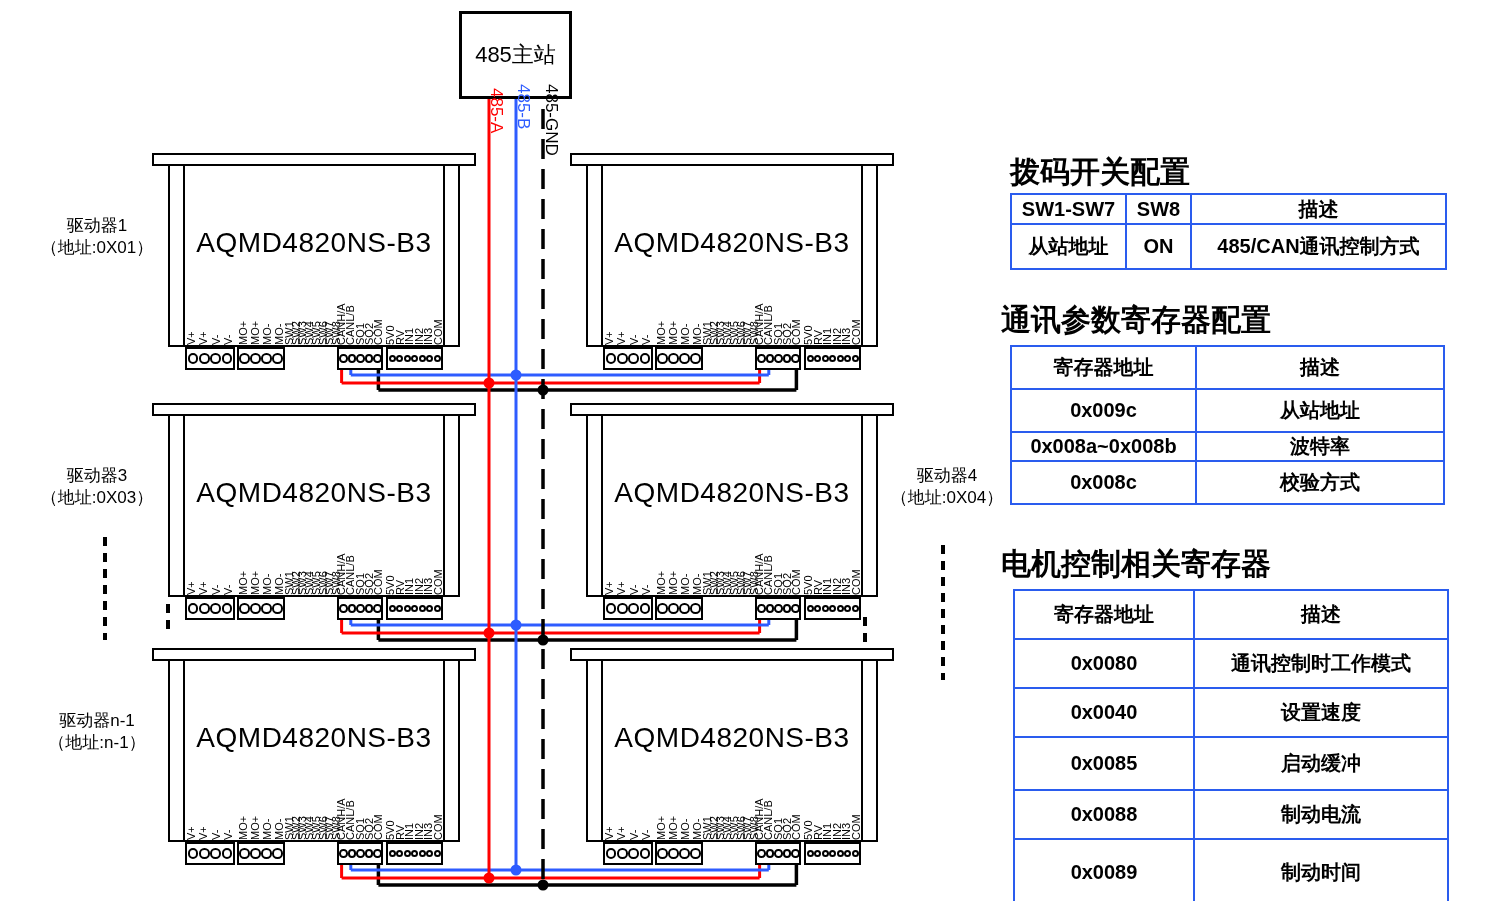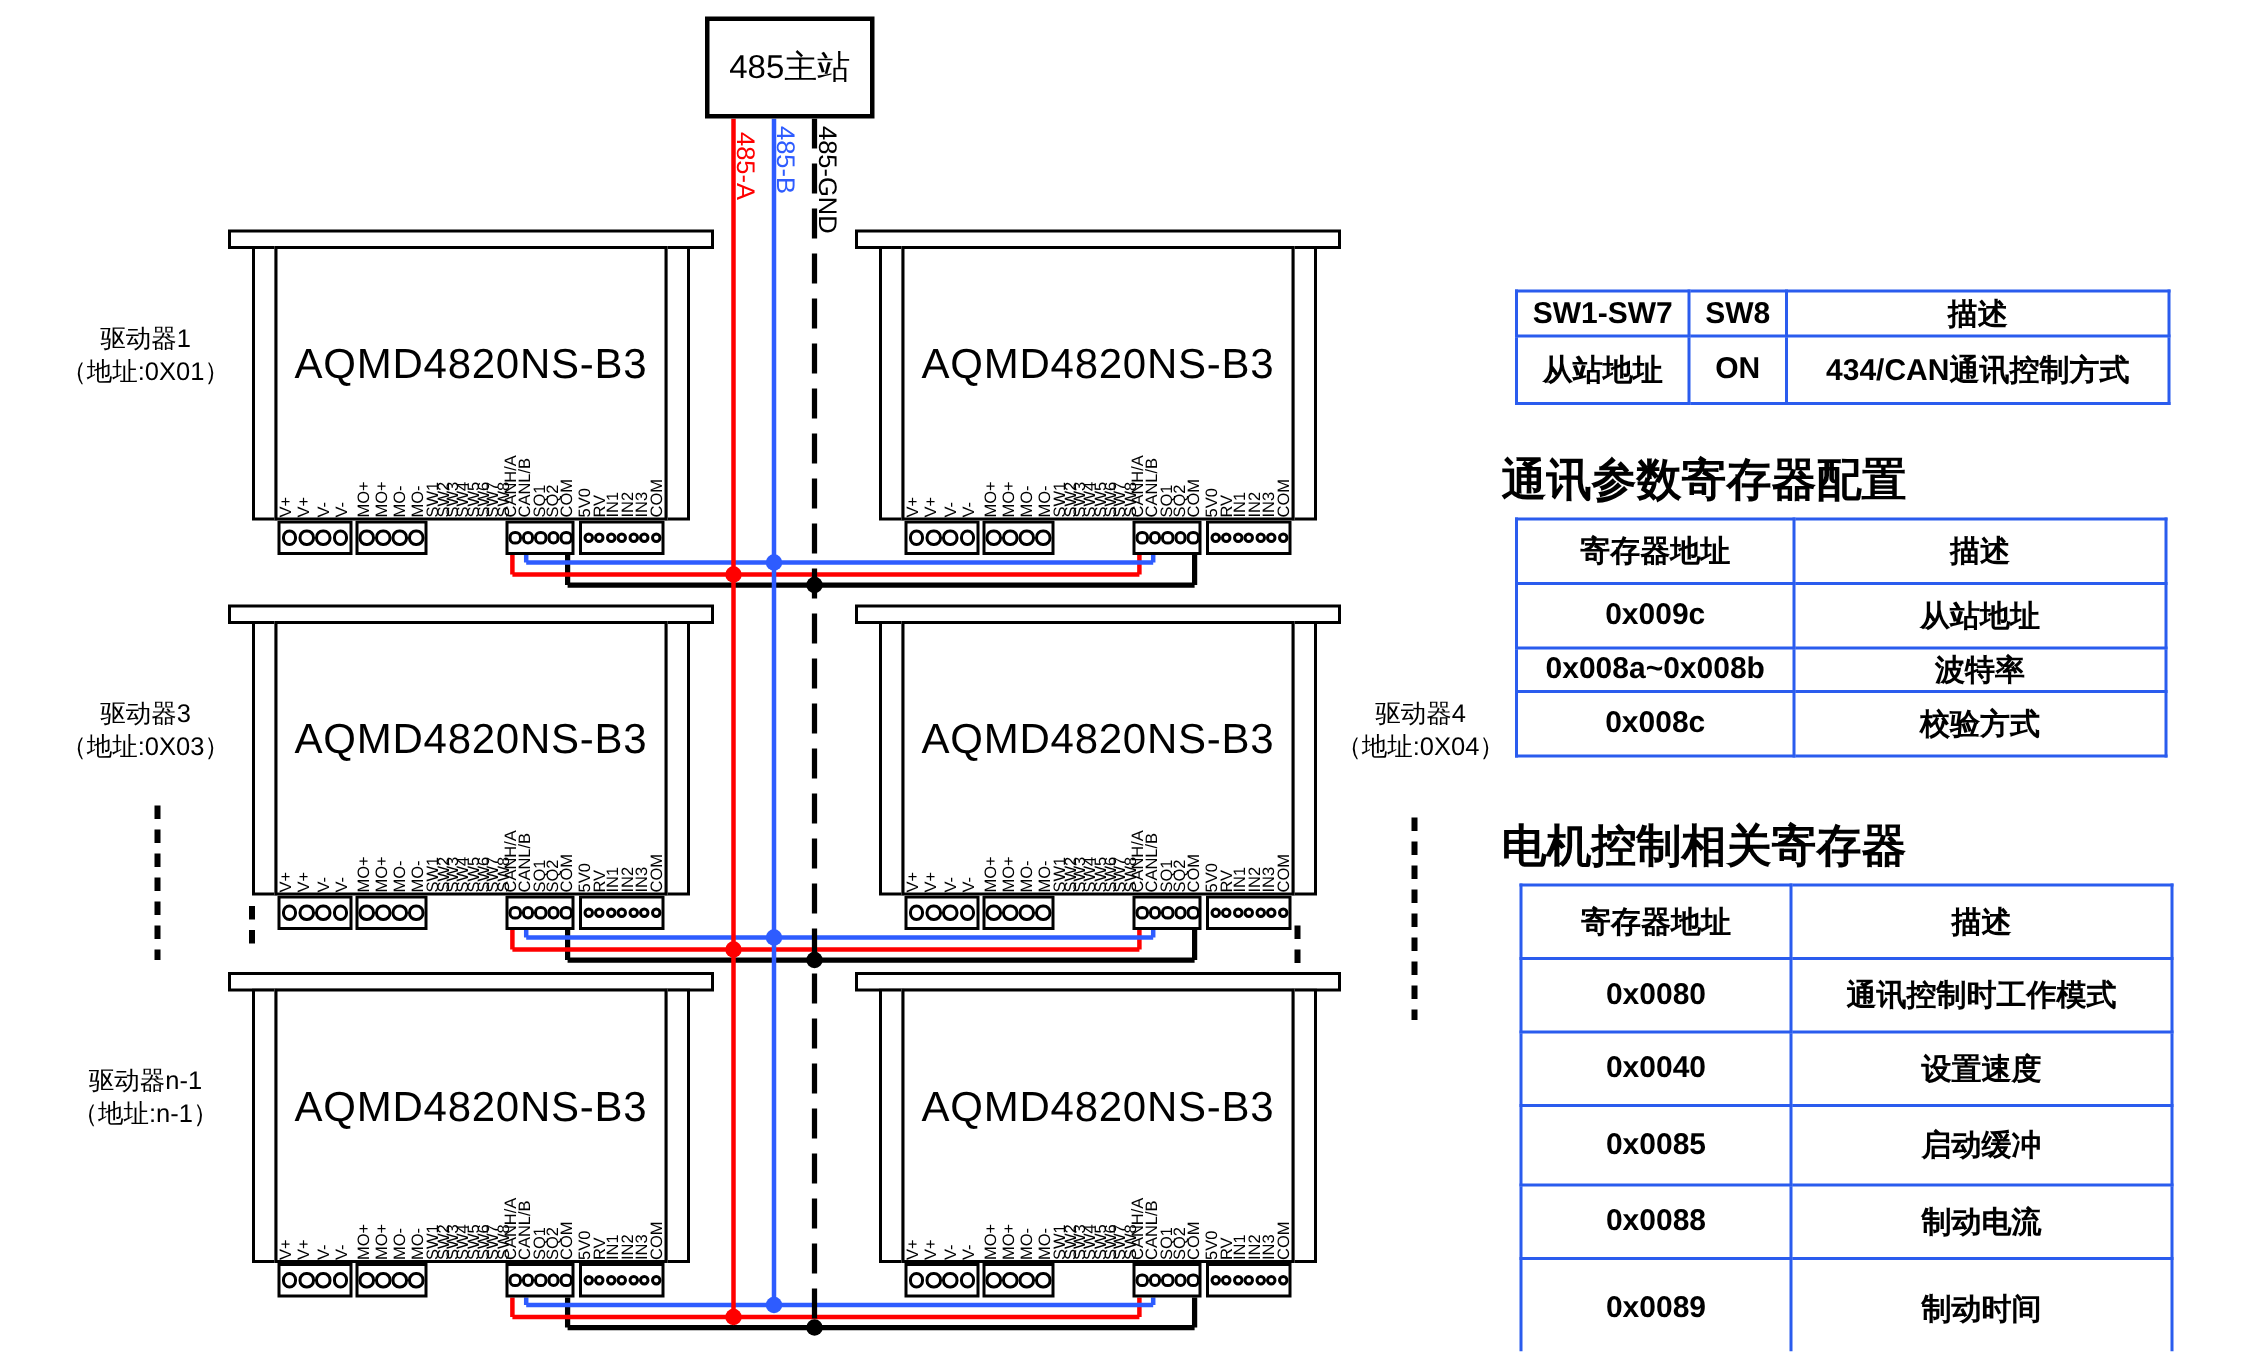--- a/index.html
+++ b/index.html
@@ -72,21 +72,21 @@
       <circle cx="543" cy="640" r="5.5" fill="#000000"></circle>
       <circle cx="516" cy="870" r="5.5" fill="#2e5cff"></circle>
       <circle cx="489" cy="878" r="5.5" fill="#ff0000"></circle>
       <circle cx="543" cy="885" r="5.5" fill="#000000"></circle>
       <line x1="105" y1="537" x2="105" y2="640" stroke="#000000" stroke-width="4" stroke-dasharray="9 7"></line>
       <line x1="168" y1="604" x2="168" y2="634" stroke="#000000" stroke-width="4" stroke-dasharray="9 7"></line>
       <line x1="865" y1="617" x2="865" y2="648" stroke="#000000" stroke-width="4" stroke-dasharray="9 7"></line>
       <line x1="943" y1="545" x2="943" y2="680" stroke="#000000" stroke-width="4" stroke-dasharray="9 7"></line>
     </svg>
 
-  <div class="master-box abs" style="left:470px;top:11px;width:113px;height:68px;">
+  <div class="master-box abs" style="left:459px;top:11px;width:113px;height:88px;">
     <span>485主站</span>
   </div>
 
   <div class="wire-label" id="wl-a" style="left: 505px; top: 88px; color: rgb(255, 0, 0);">485-A</div>
   <div class="wire-label" id="wl-b" style="left: 532px; top: 84px; color: rgb(46, 92, 255);">485-B</div>
   <div class="wire-label" id="wl-gnd" style="left: 560px; top: 84px; color: rgb(0, 0, 0);">485-GND</div>
 <div class="driver" style="left:152px;top:153px;">
       <div class="dflange"></div>
       <div class="dcol" style="left:16px;"></div>
       <div class="dcol" style="left:291px;"></div>
@@ -473,36 +473,37 @@
       <div class="tblock" style="left:234px;width:57px;">
         <span class="tcirc" style="width:7px;height:7px;"></span>
         <span class="tcirc" style="width:7px;height:7px;"></span>
         <span class="tcirc" style="width:7px;height:7px;"></span>
         <span class="tcirc" style="width:7px;height:7px;"></span>
         <span class="tcirc" style="width:7px;height:7px;"></span>
         <span class="tcirc" style="width:7px;height:7px;"></span>
         <span class="tcirc" style="width:7px;height:7px;"></span>
       </div>
     </div>
+    <div class="sec-title" style="left:1010px;top:152px;">拨码开关配置</div>
     <table class="cfg" style="left:1010px;top:193px;">
       <colgroup>
         <col style="width:115px">
         <col style="width:65px">
         <col style="width:255px">
       </colgroup>
       <tbody>
         <tr style="height:30px">
           <th>SW1-SW7</th>
           <th>SW8</th>
           <th>描述</th>
         </tr>
         <tr style="height:45px">
           <td>从站地址</td>
           <td>ON</td>
-          <td>434/CAN通讯控制方式</td>
+          <td>485/CAN通讯控制方式</td>
         </tr>
       </tbody>
     </table>
     <div class="sec-title" style="left:1001px;top:300px;">通讯参数寄存器配置</div>
     <table class="cfg" style="left:1010px;top:345px;">
       <colgroup>
         <col style="width:185px">
         <col style="width:248px">
       </colgroup>
       <tbody>

